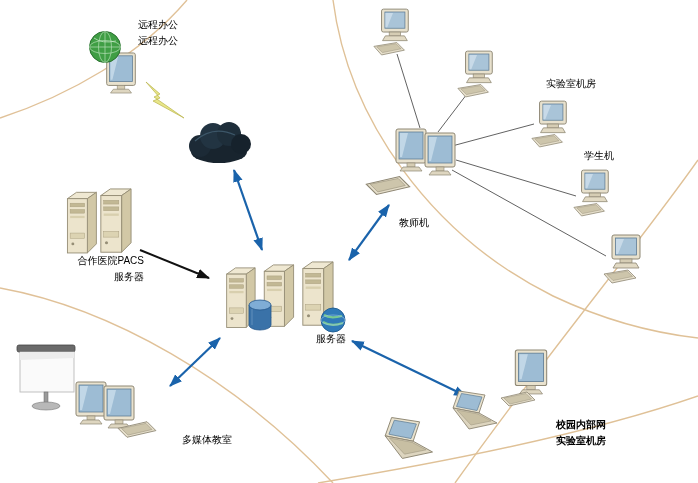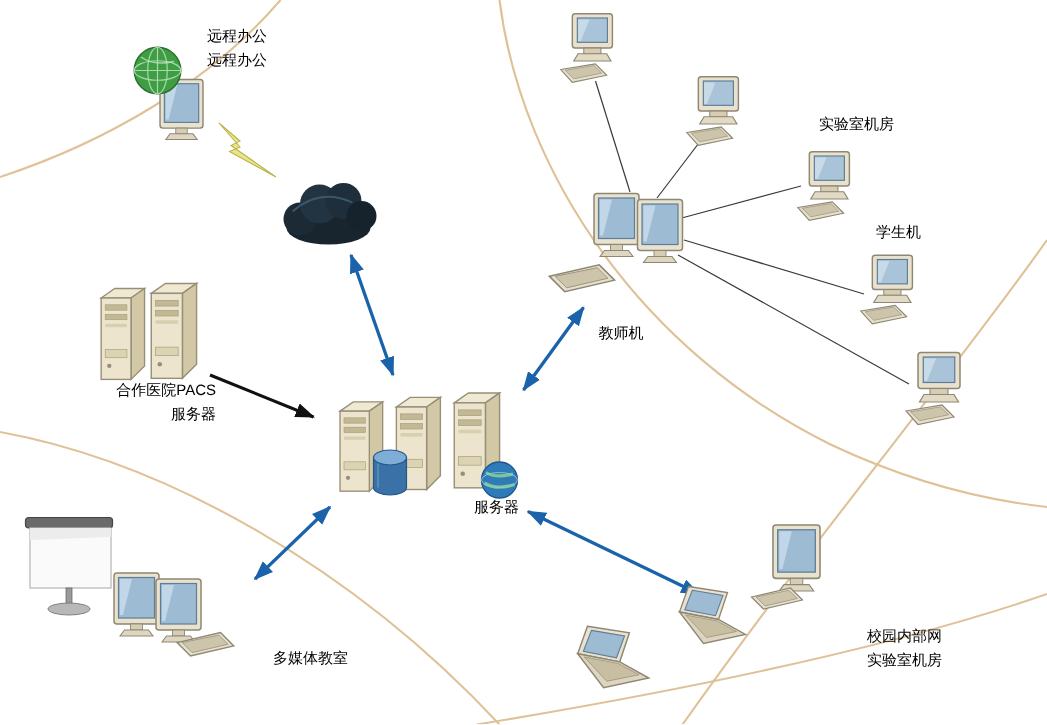--- a/index.html
+++ b/index.html
@@ -210,18 +210,18 @@
     <span>合作医院PACS</span>
     <span>服务器</span>
   </div>
 
   <div class="label center" style="left:250px;top:331px;width:96px;">
     <span>服务器</span>
   </div>
 
   <div class="label" style="left:182px;top:432px;">多媒体教室</div>
 
-  <div class="label center" style="left:548px;top:417px;width:80px;">
+  <div class="label center" style="left:526px;top:417px;width:80px;font-weight:bold;">
     <span>校园内部网</span>
     <span>实验室机房</span>
   </div>
 
 </div>
 
 </body></html>

